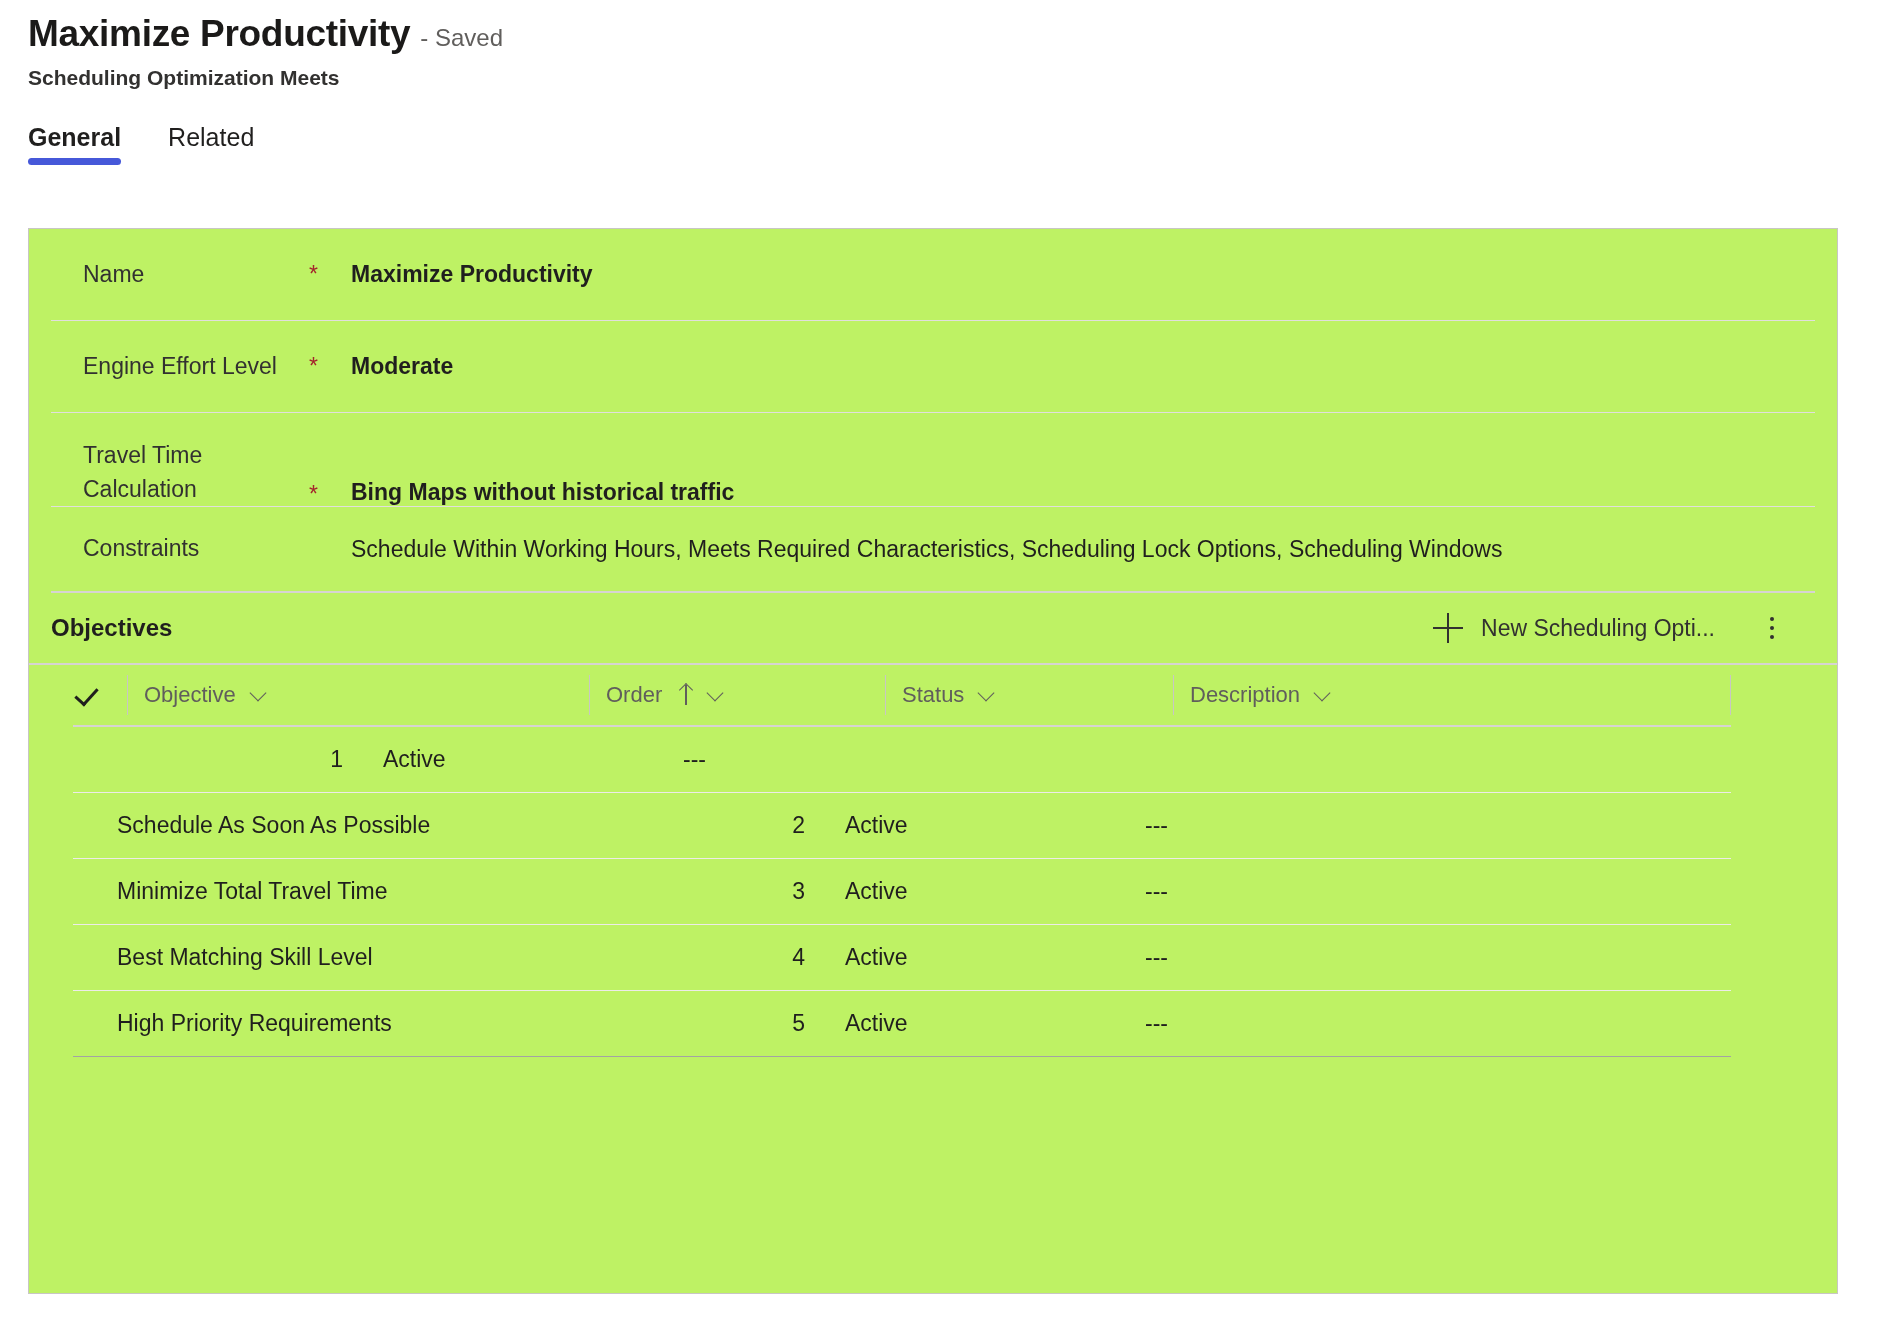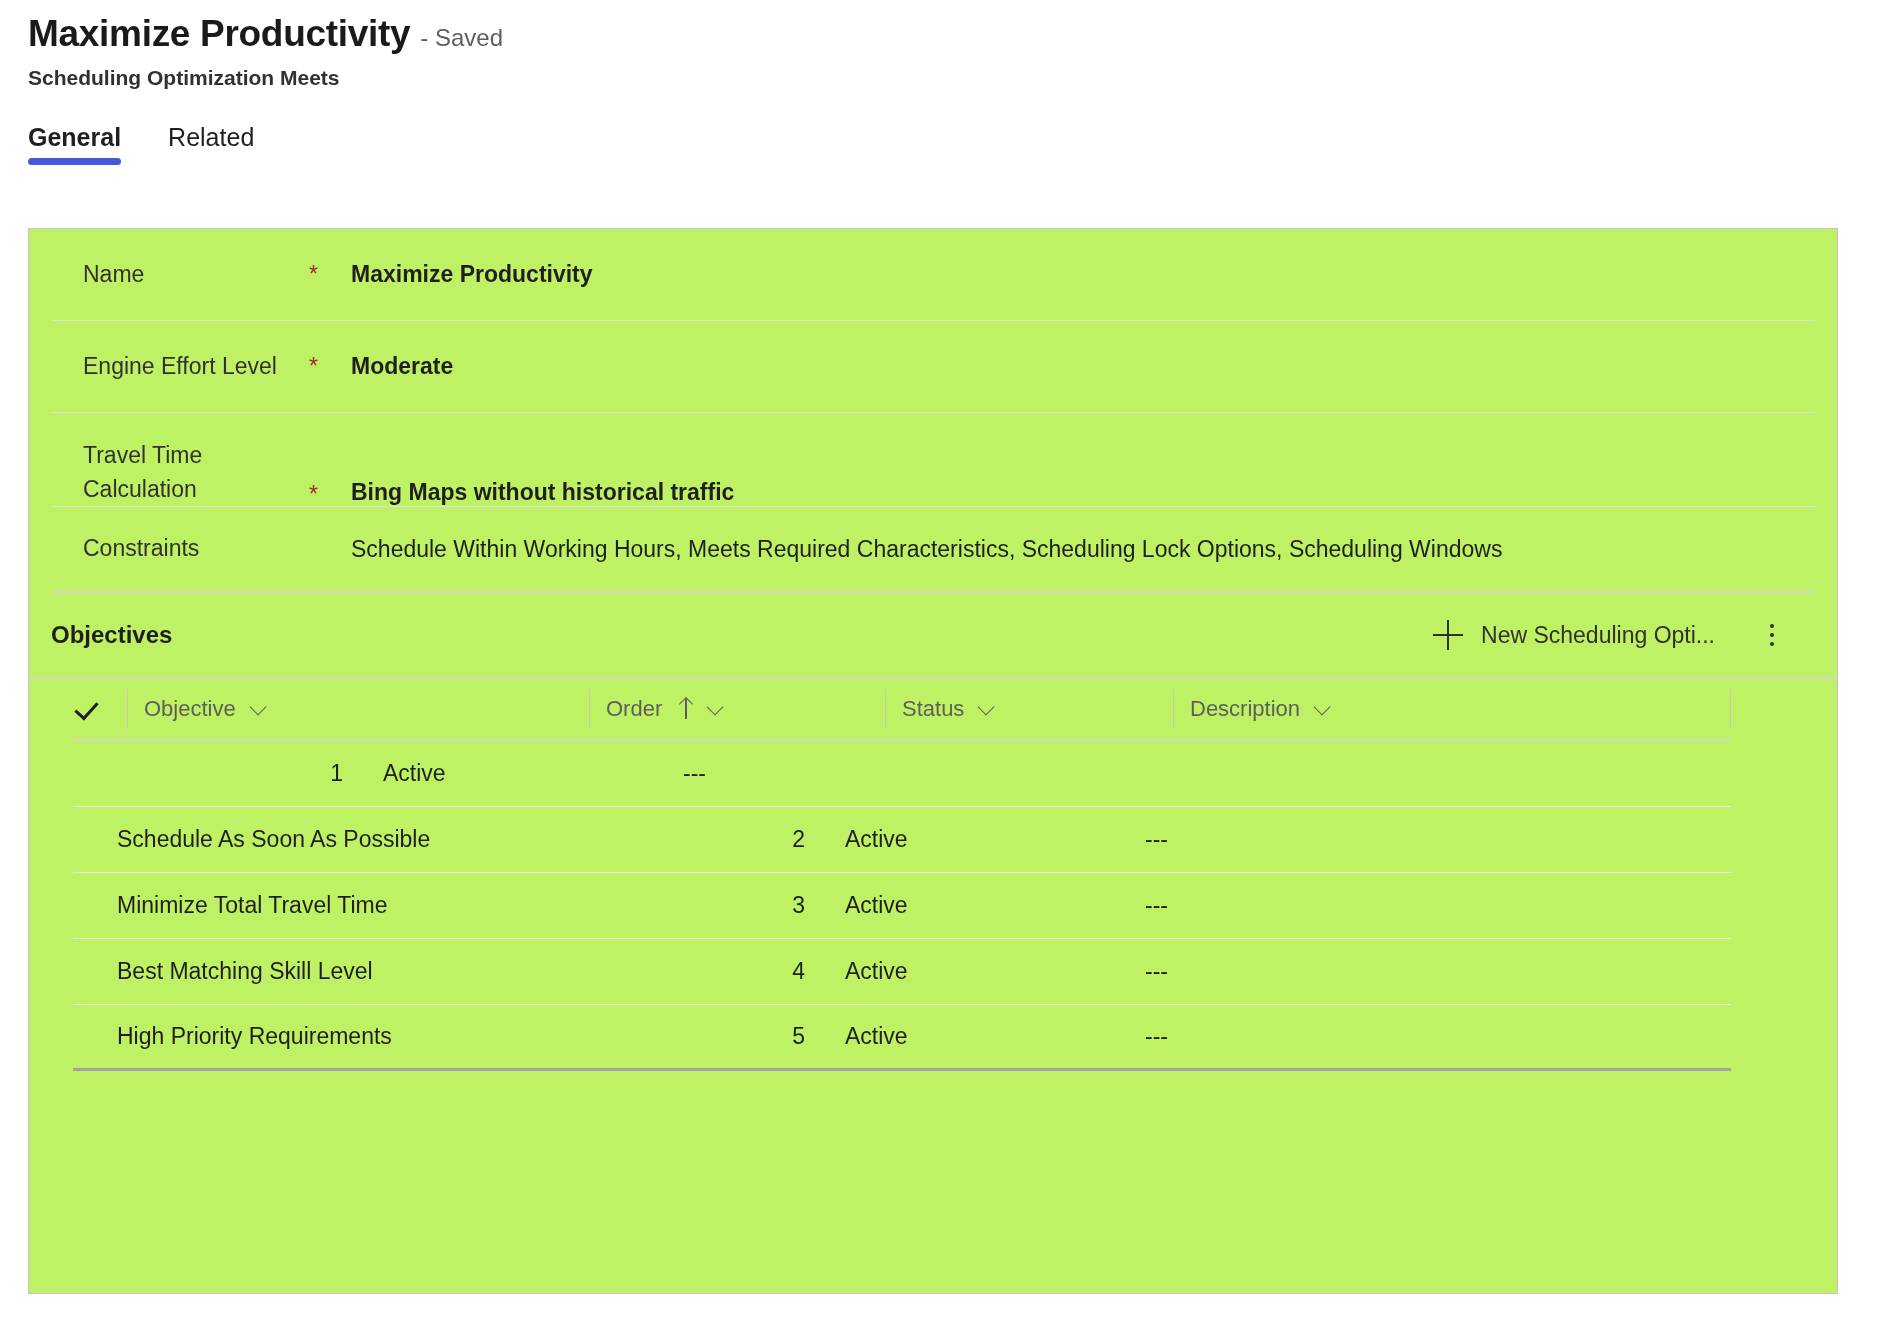--- a/index.html
+++ b/index.html
@@ -66,21 +66,21 @@
     font-size: 23px; color: #201f1e; font-weight: 700;
   }
   .field-value.normal { font-weight: 400; font-size: 23px; color: #201f1e; }
   .field.tall .field-value { margin-top: 22px; }
   .field.constraints { min-height: 86px; }
 
   
   .obj-head {
     display: flex; align-items: center;
     padding: 0 22px 0 22px;
-    height: 86px;
+    height: 72px;
     border-bottom: 2px solid #d6d4d2;
   }
   .obj-title { font-size: 24px; font-weight: 700; color: #201f1e; }
   .obj-spacer { flex: 1; }
   .obj-cmd {
     display: flex; align-items: center; gap: 18px; cursor: pointer;
     padding: 6px 8px;
   }
   .plus-icon {
     width: 30px; height: 30px; position: relative; display: inline-block;
@@ -153,21 +153,21 @@
   .col-status    { width: 288px; flex: 0 0 288px; }
   .col-desc      { flex: 1 1 auto; }
   .col-end       { width: 0; flex: 0 0 0; border-left: 1px solid #c8c6c4; height: 40px; }
 
   .grid-rows { margin: 0 84px 0 22px; }
   .row {
     display: flex; align-items: center; height: 66px;
     border-bottom: 1px solid #edebe9;
     font-size: 23px; color: #201f1e; cursor: pointer;
   }
-  .row:last-child { border-bottom: 3px solid #a3a3a3; }
+  .row:last-child { border-bottom: 1px solid #a3a3a3; }
   .cell-objective {
     width: 462px; flex: 0 0 462px; padding-left: 44px;
   }
   .cell-order {
     width: 296px; flex: 0 0 296px; text-align: right; padding-right: 26px;
   }
   .cell-status { width: 288px; flex: 0 0 288px; padding-left: 14px; }
   .cell-desc { flex: 1 1 auto; padding-left: 26px; color: #201f1e; }
 </style>
 </head>

